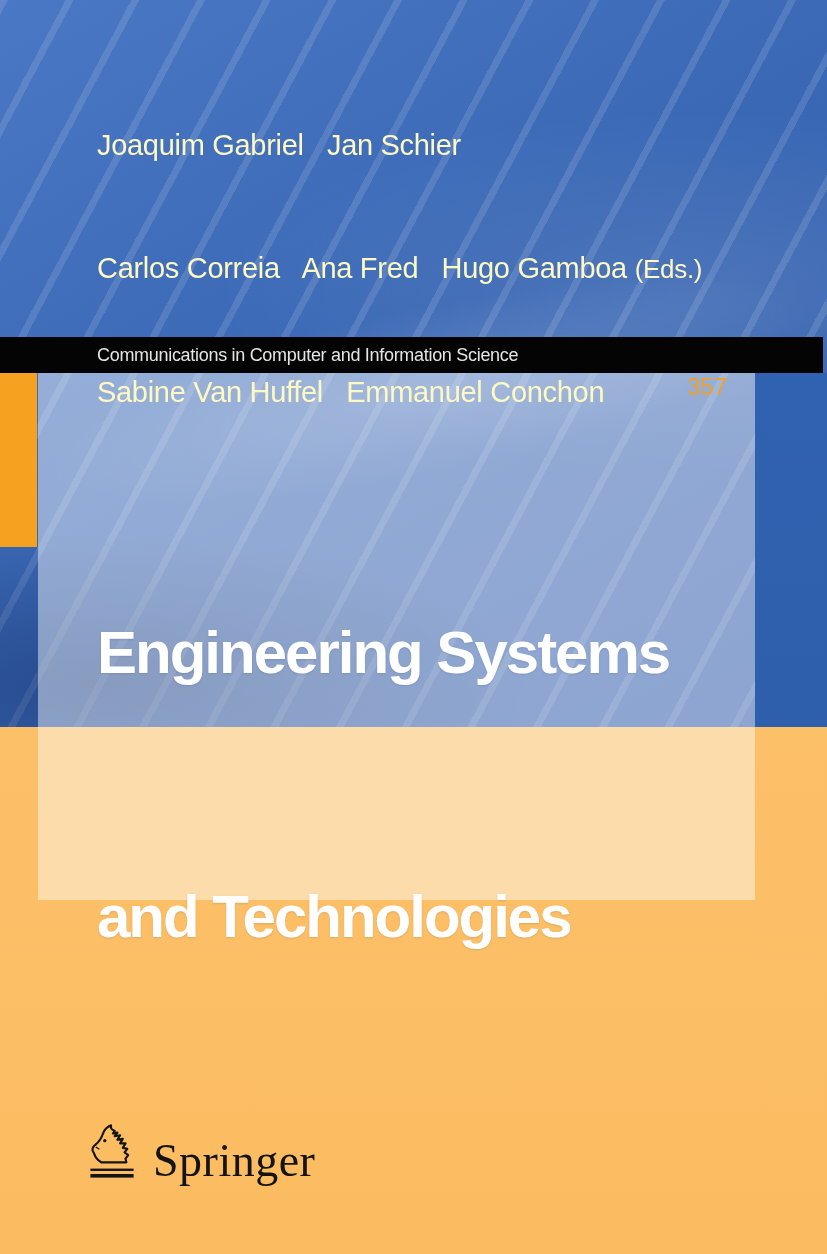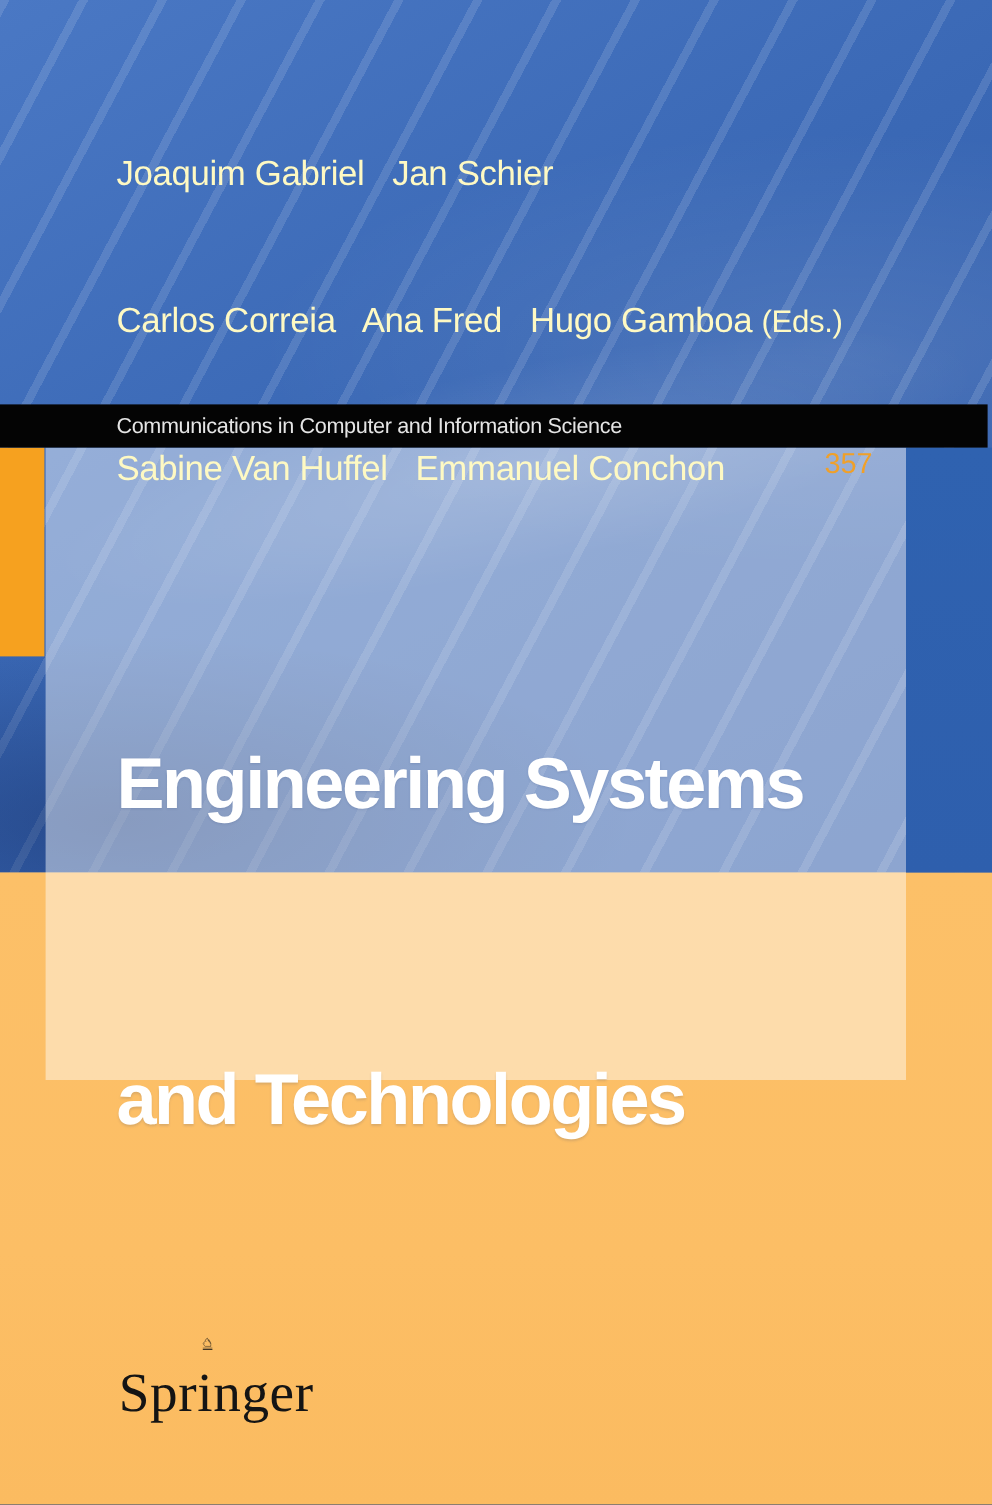--- a/index.html
+++ b/index.html
@@ -68,21 +68,21 @@
     text-shadow:0 1px 2px rgba(40,60,110,0.15);
   }
   
   .book-subtitle{
     position:absolute;left:97px;top:760px;width:620px;
     color:#1f1b16;font-size:23px;line-height:34px;letter-spacing:-0.3px;white-space:pre;
   }
   
   .publisher{
     position:absolute;left:85px;top:1114px;height:70px;
-    display:flex;align-items:center;flex-direction:column;
+    display:flex;align-items:flex-end;
   }
   .horse{display:block;}
   .wordmark{
     font-family:"Liberation Serif",serif;
     font-size:46px;line-height:46px;color:#141414;
     margin-left:14px;margin-top:12px;letter-spacing:0.5px;
   }
 </style>
 </head>
 <body>

